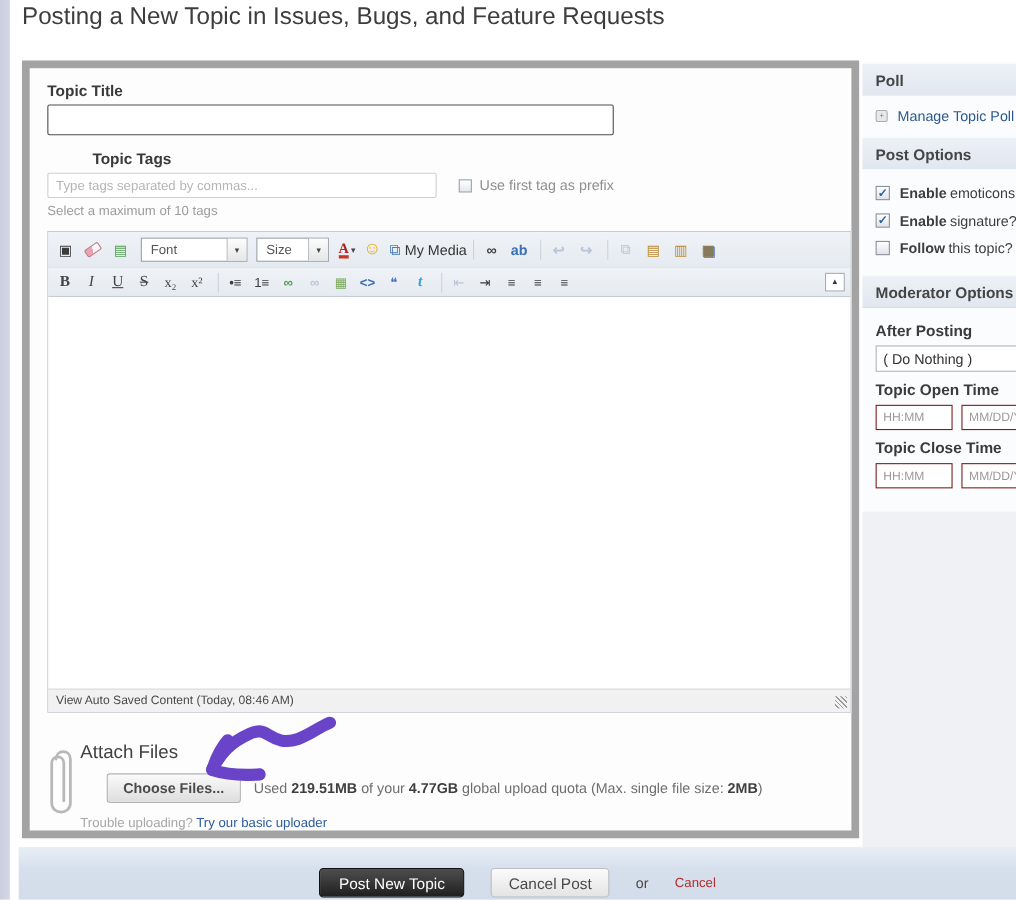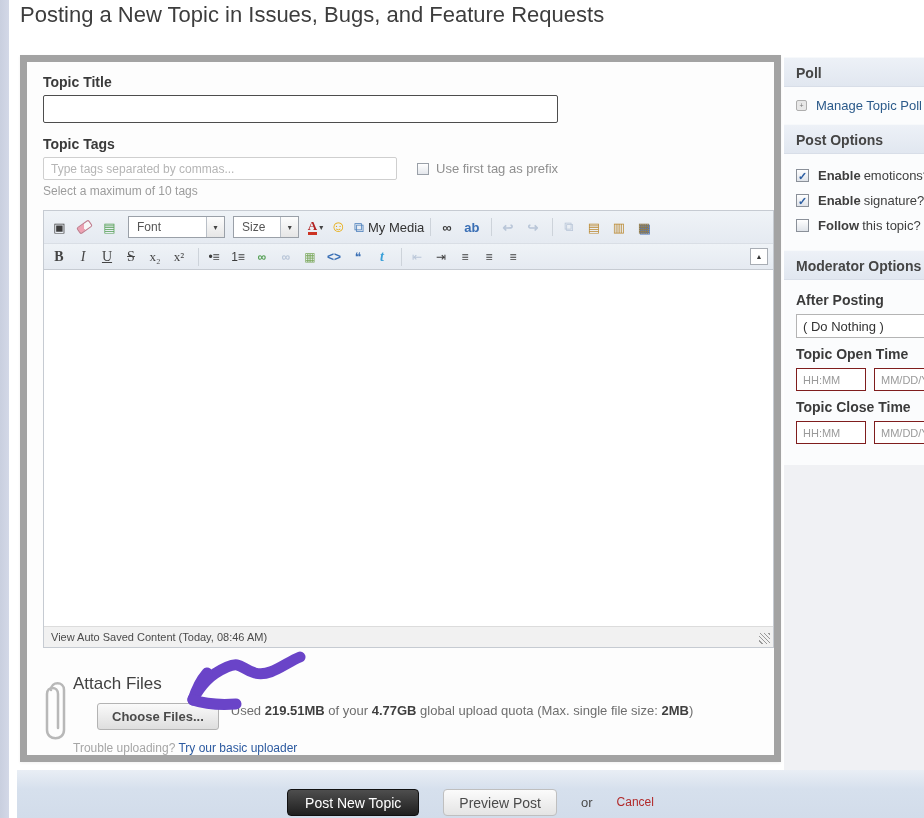--- a/index.html
+++ b/index.html
@@ -11,21 +11,21 @@
   .left-strip { position:absolute; left:0; top:0; width:9px; height:818px;
     background:linear-gradient(90deg,#c9cfdf,#d3d8e7); }
   .page-title { position:absolute; left:20px; top:1px; font-size:22px; font-weight:400;
     color:#3d3d3d; line-height:28px; white-space:nowrap; }
 
   
   .panel { position:absolute; left:20px; top:55px; width:761px; height:707px;
     background:#fdfdfd; border:7px solid #a3a3a3; box-shadow:0 1px 3px rgba(0,0,0,.06);
     padding:12px 16px; }
   .fld-label { font-weight:bold; font-size:14px; color:#3a3a3a; }
-  .mt { margin-top:13px; }
+  .mt { margin-top:13px;margin-left:41px; }
   .title-input { display:block; width:515px; height:28px; margin-top:5px;
     border:1px solid #4d4d4d; border-radius:2px; background:#fff; padding:0 7px;
     font-size:14px; font-family:inherit; color:#333; }
   .tags-row { display:flex; align-items:center; margin-top:5px; }
   .tags-input { width:354px; height:23px; border:1px solid #cfcfcf; border-radius:2px;
     padding:0 7px; font-size:12px; font-family:inherit; color:#555; }
   .tags-input::placeholder { color:#b5b5b5; }
   .cb-sq { width:12px; height:12px; border:1px solid #9aa0a8; margin-left:20px;
     background:linear-gradient(#fff,#e4e7ec); }
   .cb-txt { margin-left:7px; color:#8f8f8f; font-size:13px; }
@@ -77,21 +77,21 @@
   .ed-content { height:356px; background:#fff; cursor:text; }
   .ed-status { position:relative; height:21px; background:#f1f1f1; border-top:1px solid #dcdcdc;
     display:flex; align-items:center; padding:0 7px; font-size:11px; color:#4a4a4a; }
   .resize { position:absolute; right:3px; bottom:3px; width:11px; height:11px;
     background:repeating-linear-gradient(45deg,transparent 0 2px,#9a9a9a 2px 3px); cursor:nwse-resize; }
 
   
   .attach { position:relative; margin-top:26px; padding-left:30px; }
   .clip-svg { position:absolute; left:-1px; top:-4px; }
   .attach-h { font-size:17px; color:#414141; }
-  .attach-row { display:flex; align-items:flex-start; margin-top:9px;padding-left:24px; }
+  .attach-row { display:flex; align-items:center; margin-top:9px;padding-left:24px; }
   .choose-btn { padding:5px 14px; font-size:13px; font-weight:bold; color:#4a4a4a; font-family:inherit;
     background:linear-gradient(#fafafa,#dedede); border:1px solid #b3b3b3; border-radius:3px; cursor:pointer; }
   .quota { margin-left:12px; font-size:13px; color:#6e6e6e; }
   .quota b { color:#3f3f3f; }
   .trouble { margin-top:11px; font-size:12px; color:#a6a6a6; }
   .trouble a { color:#2c5aa0; text-decoration:none; cursor:pointer; }
   .arrow-svg { position:absolute; left:130px; top:585px; pointer-events:none; z-index:5; }
 
   
   .sidebar { position:absolute; left:784px; top:57px; width:160px; }
@@ -387,16 +387,16 @@
     <div class="time-row">
       <input class="t-in" placeholder="HH:MM" style="">
       <input class="d-in" placeholder="MM/DD/YYYY" style="">
     </div>
   </div>
   <div class="side-fill"></div>
 </div>
 
 <div class="footer">
   <button class="btn-dark">Post New Topic</button>
-  <button class="btn-light">Preview Post</button>
+  <button class="btn-light">Cancel Post</button>
   <span class="or">or</span>
   <a class="cancel">Cancel</a>
 </div>
 
 </body></html>

